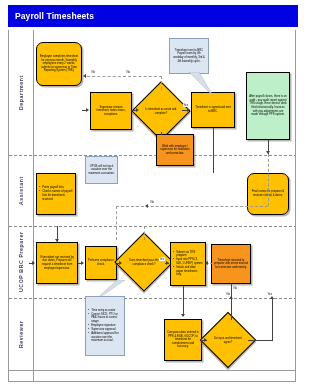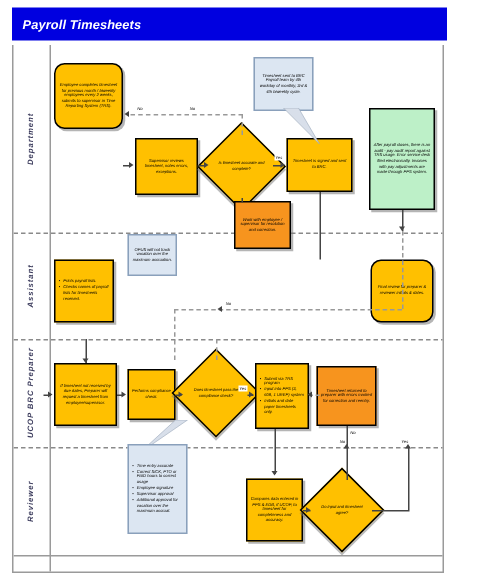--- a/index.html
+++ b/index.html
@@ -7,21 +7,20 @@
     margin: 0; padding: 0;
     width: 298px; height: 386px;
     background: #ffffff;
     font-family: "Liberation Sans", sans-serif;
     overflow: hidden;
   }
   #page {
     position: relative;
     width: 298px; height: 386px;
     background: #ffffff;
-    font-style: italic;
   }
   
   #titlebar {
     position: absolute; left: 8px; top: 5px;
     width: 290px; height: 22px;
     background: #0000e0;
     display: flex; align-items: center;
   }
   #titlebar .t {
     color: #ffffff;

